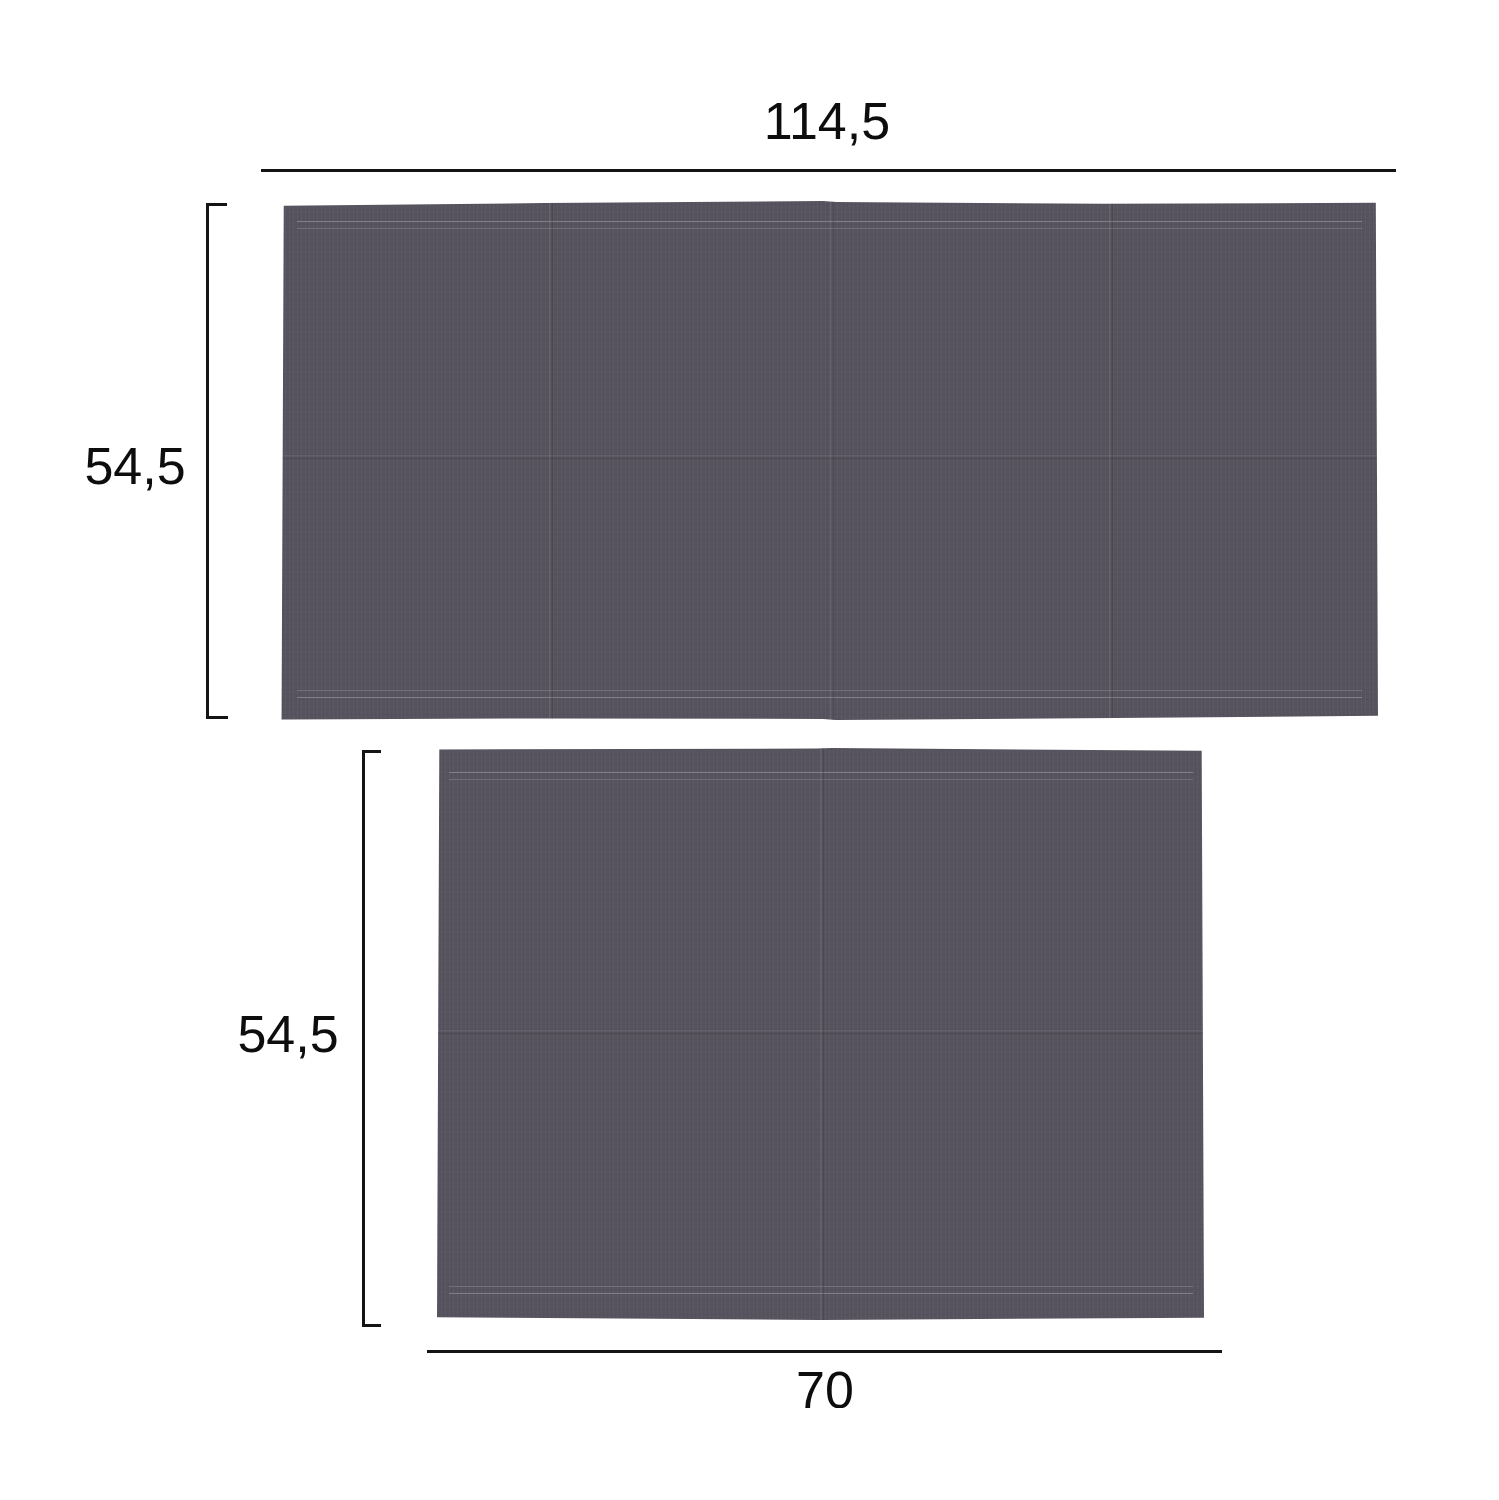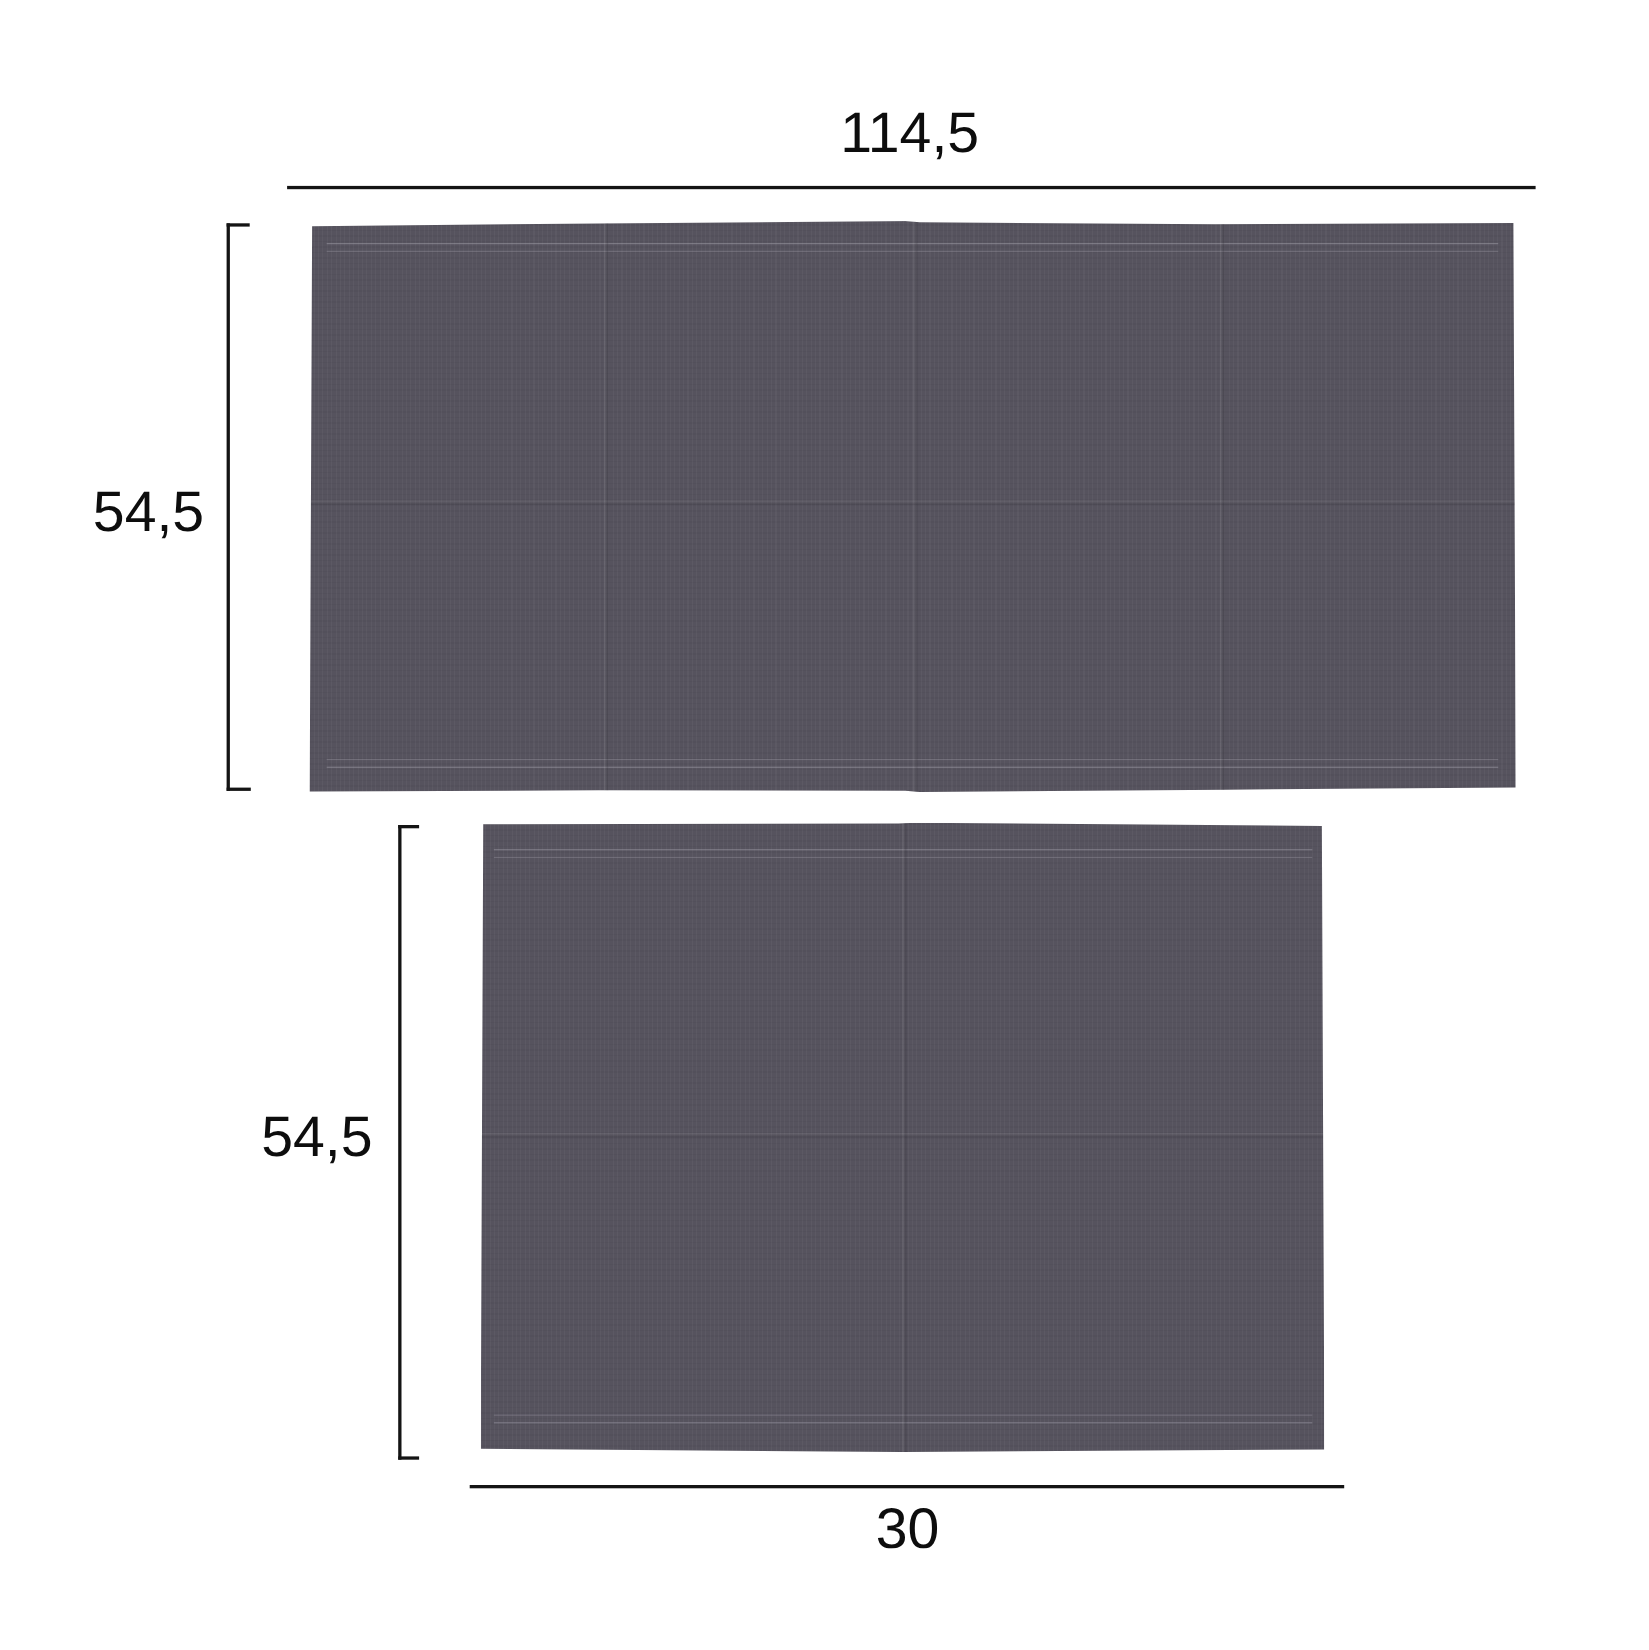--- a/index.html
+++ b/index.html
@@ -126,15 +126,15 @@
     <div class="stitch" style="top:24px;"></div>
     <div class="stitch faint" style="top:31px;"></div>
     <div class="stitch" style="bottom:26px;"></div>
     <div class="stitch faint" style="bottom:33px;"></div>
     <div class="crease-v" style="left:49.9%;"></div>
     <div class="crease-h" style="top:49.3%;"></div>
   </div>
 
   <div class="dim-line-h" style="left:427px; top:1350px; width:795px;"></div>
 
-  <div class="dim-label" style="left:825px; top:1390px;">30</div>
+  <div class="dim-label" style="left:825px; top:1390px;">70</div>
 
 </div>
 
 </body></html>

